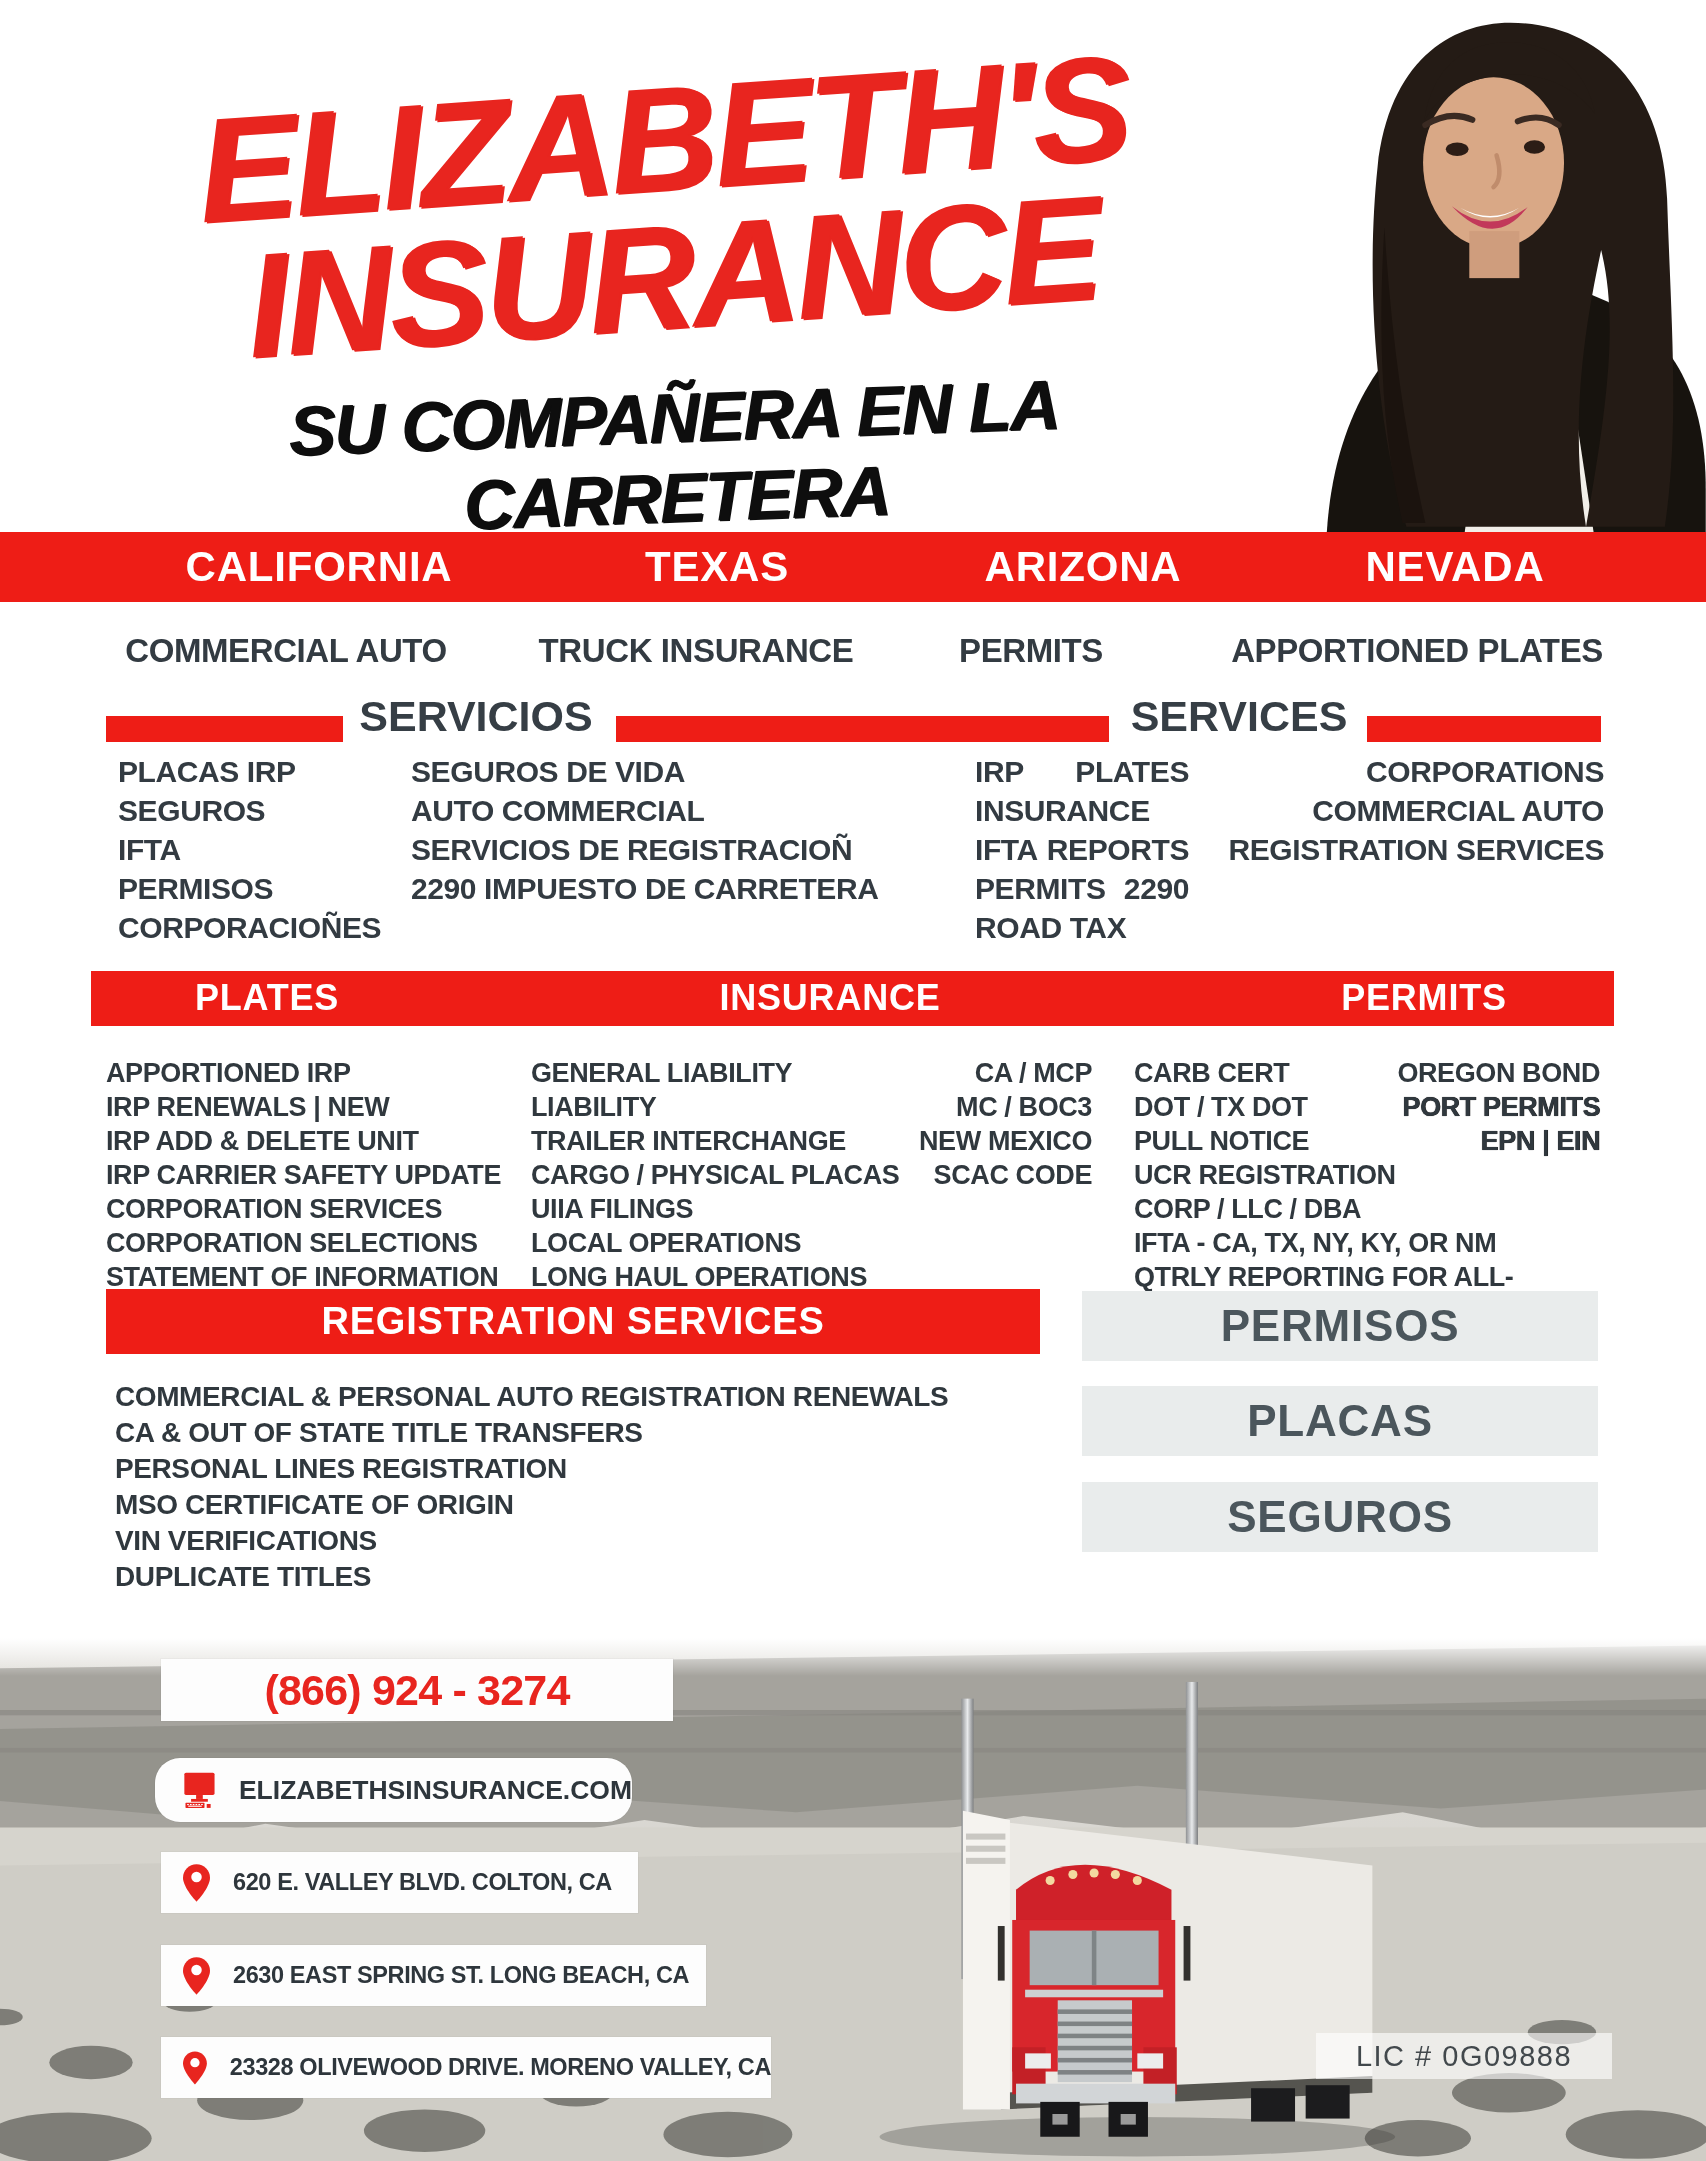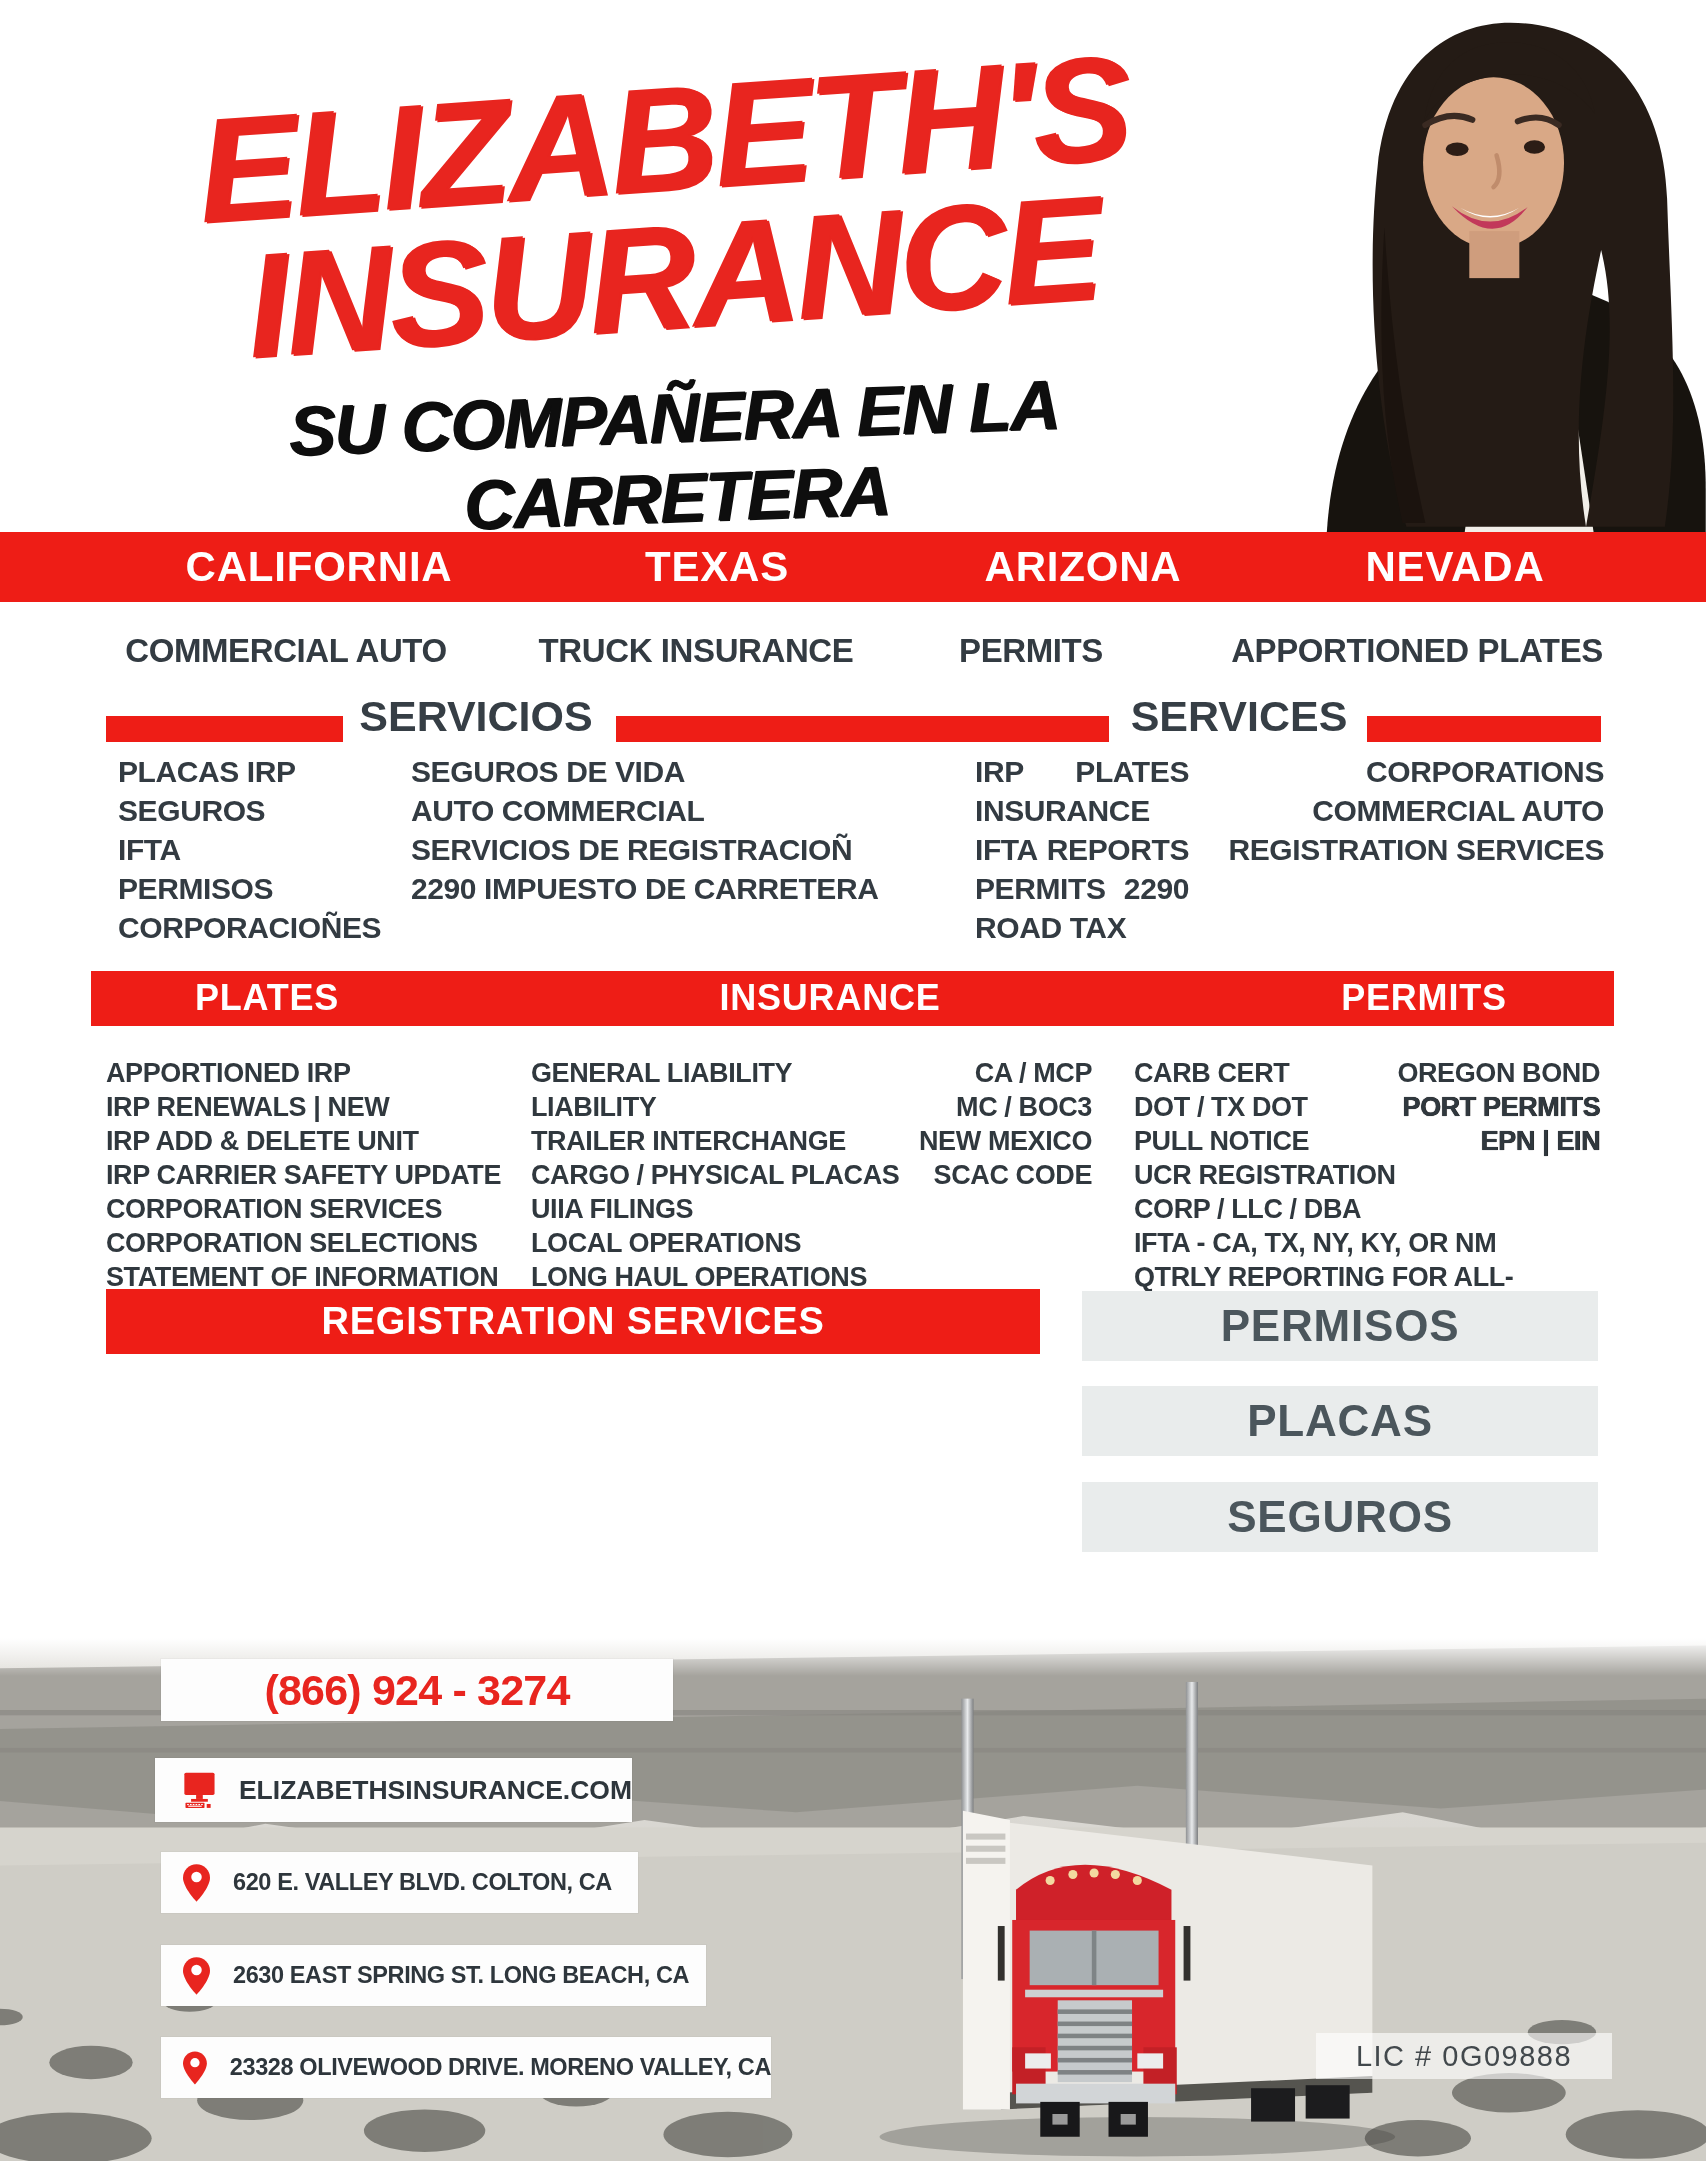--- a/index.html
+++ b/index.html
@@ -38,21 +38,21 @@
   
   .gbtn{left:1082px;width:516px;height:70px;background:#e9ecec;display:flex;align-items:center;justify-content:center;
         font-size:44px;font-weight:bold;letter-spacing:0.8px;color:#4b565c;border:0;cursor:pointer;}
   
   .photo{left:0;top:1638px;width:1706px;height:523px;}
   .fade{left:0;top:1638px;width:1706px;height:38px;background:linear-gradient(180deg,#ffffff,rgba(255,255,255,0));}
   .cbox{position:absolute;background:#fdfdfd;display:flex;align-items:center;box-shadow:0 0 0 0.8px rgba(0,0,0,0.03);}
   .phone{left:161px;top:1659px;width:512px;height:62px;justify-content:center;
          color:#e8251f;font-size:43px;font-weight:bold;letter-spacing:-0.8px;}
   .web{left:155px;top:1758px;width:451px;height:64px;padding-left:26px;gap:21px;
-       font-size:26.5px;font-weight:bold;color:#2e363c;}
+       font-size:26.5px;font-weight:bold;color:#2e363c;border-radius:25px;}
   .addr{padding-left:22px;gap:23px;font-size:23.5px;font-weight:bold;letter-spacing:-0.4px;color:#2e363c;white-space:nowrap;}
   .a1{left:161px;top:1852px;width:455px;height:61px;}
   .a2{left:161px;top:1945px;width:523px;height:61px;}
   .a3{left:161px;top:2037px;width:588px;height:61px;}
   .lic{left:1316px;top:2033px;width:296px;height:46px;background:rgba(255,255,255,0.62);
        display:flex;align-items:center;justify-content:center;font-size:29px;color:#42484c;letter-spacing:1.5px;}
 </style>
 </head>
 <body>
 
@@ -182,20 +182,28 @@
     <div>IFTA STATES</div>
   </div>
   <div class="abs slist rlist" style="left:1365px;top:1056px;width:235px">
     <div>OREGON BOND</div>
     <div class="heavy">PORT PERMITS</div>
     <div class="heavy">EPN | EIN</div>
   </div>
 
   <div class="abs regbanner">
     <span>REGISTRATION SERVICES</span>
+  </div>
+  <div class="abs reglist">
+    <div>COMMERCIAL &amp; PERSONAL AUTO REGISTRATION RENEWALS</div>
+    <div>CA &amp; OUT OF STATE TITLE TRANSFERS</div>
+    <div>PERSONAL LINES REGISTRATION</div>
+    <div>MSO CERTIFICATE OF ORIGIN</div>
+    <div>VIN VERIFICATIONS</div>
+    <div>DUPLICATE TITLES</div>
   </div>
 
   <div class="abs gbtn" style="top:1291px">PERMISOS</div>
   <div class="abs gbtn" style="top:1386px">PLACAS</div>
   <div class="abs gbtn" style="top:1482px">SEGUROS</div>
 
   <svg class="abs photo" viewBox="0 0 2250 690" preserveAspectRatio="none">
     <defs>
       <linearGradient id="sky" x1="0" y1="0" x2="0" y2="1">
         <stop offset="0" stop-color="#e2e0db"></stop>

